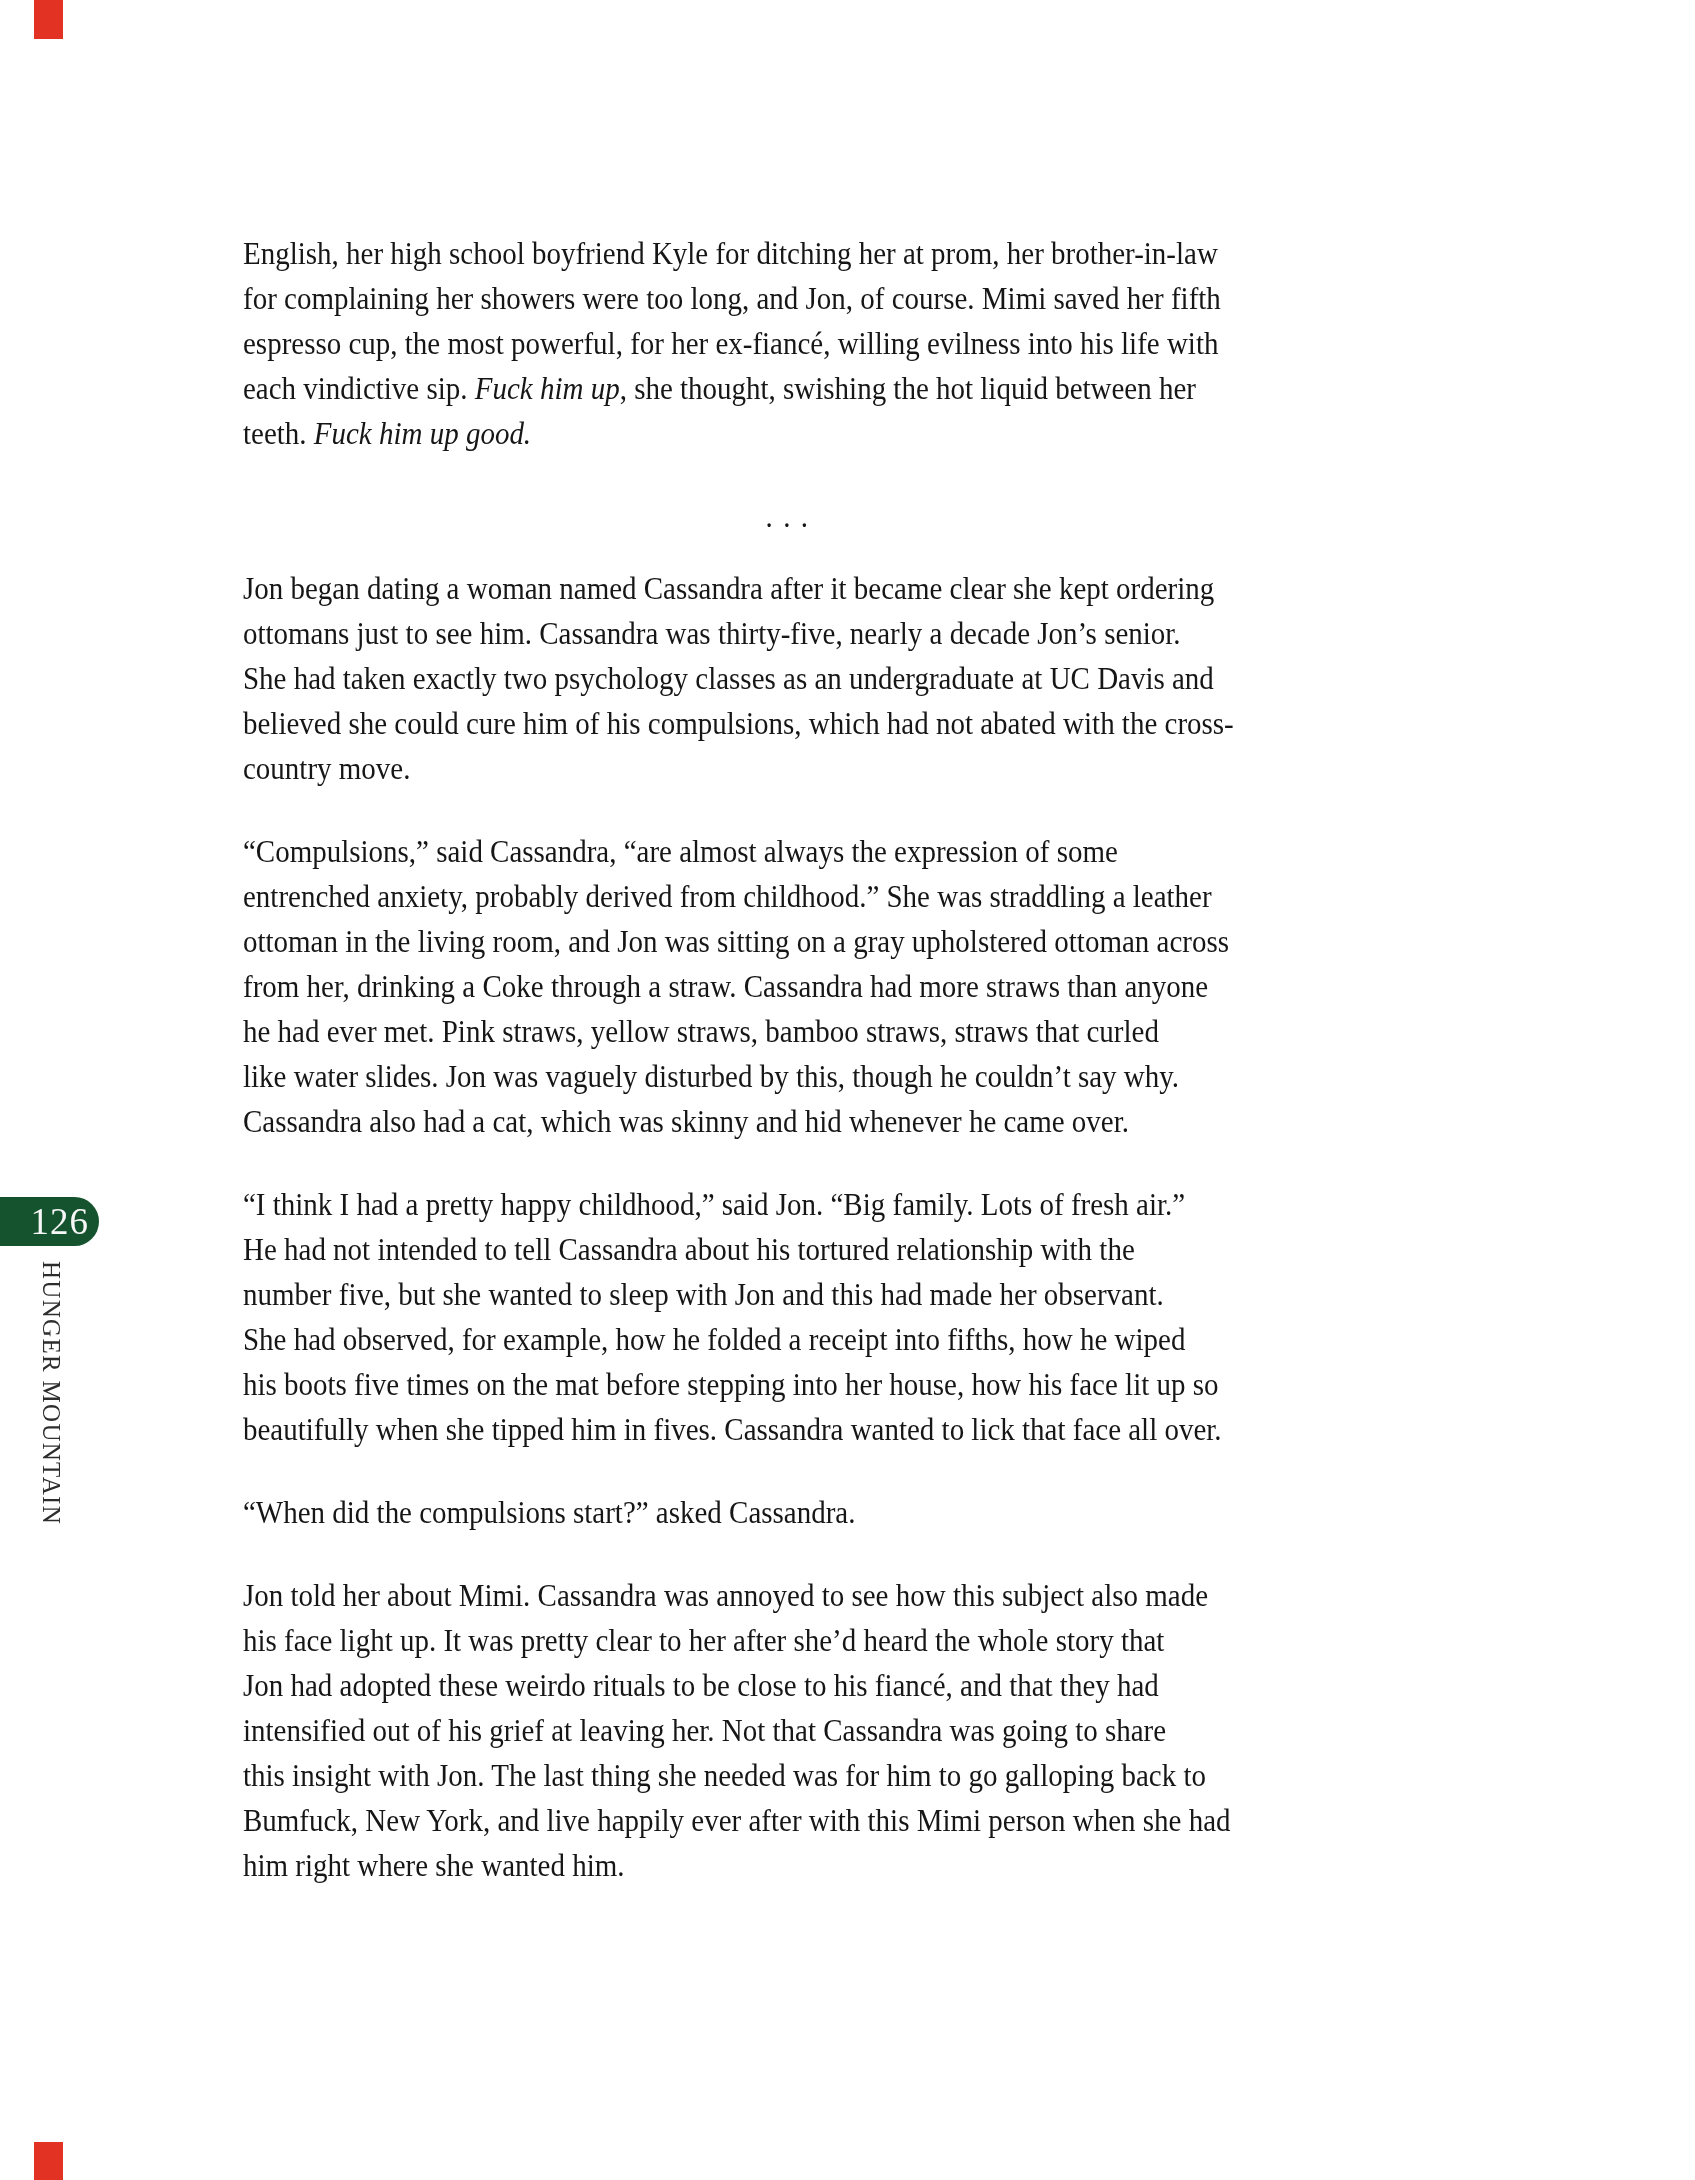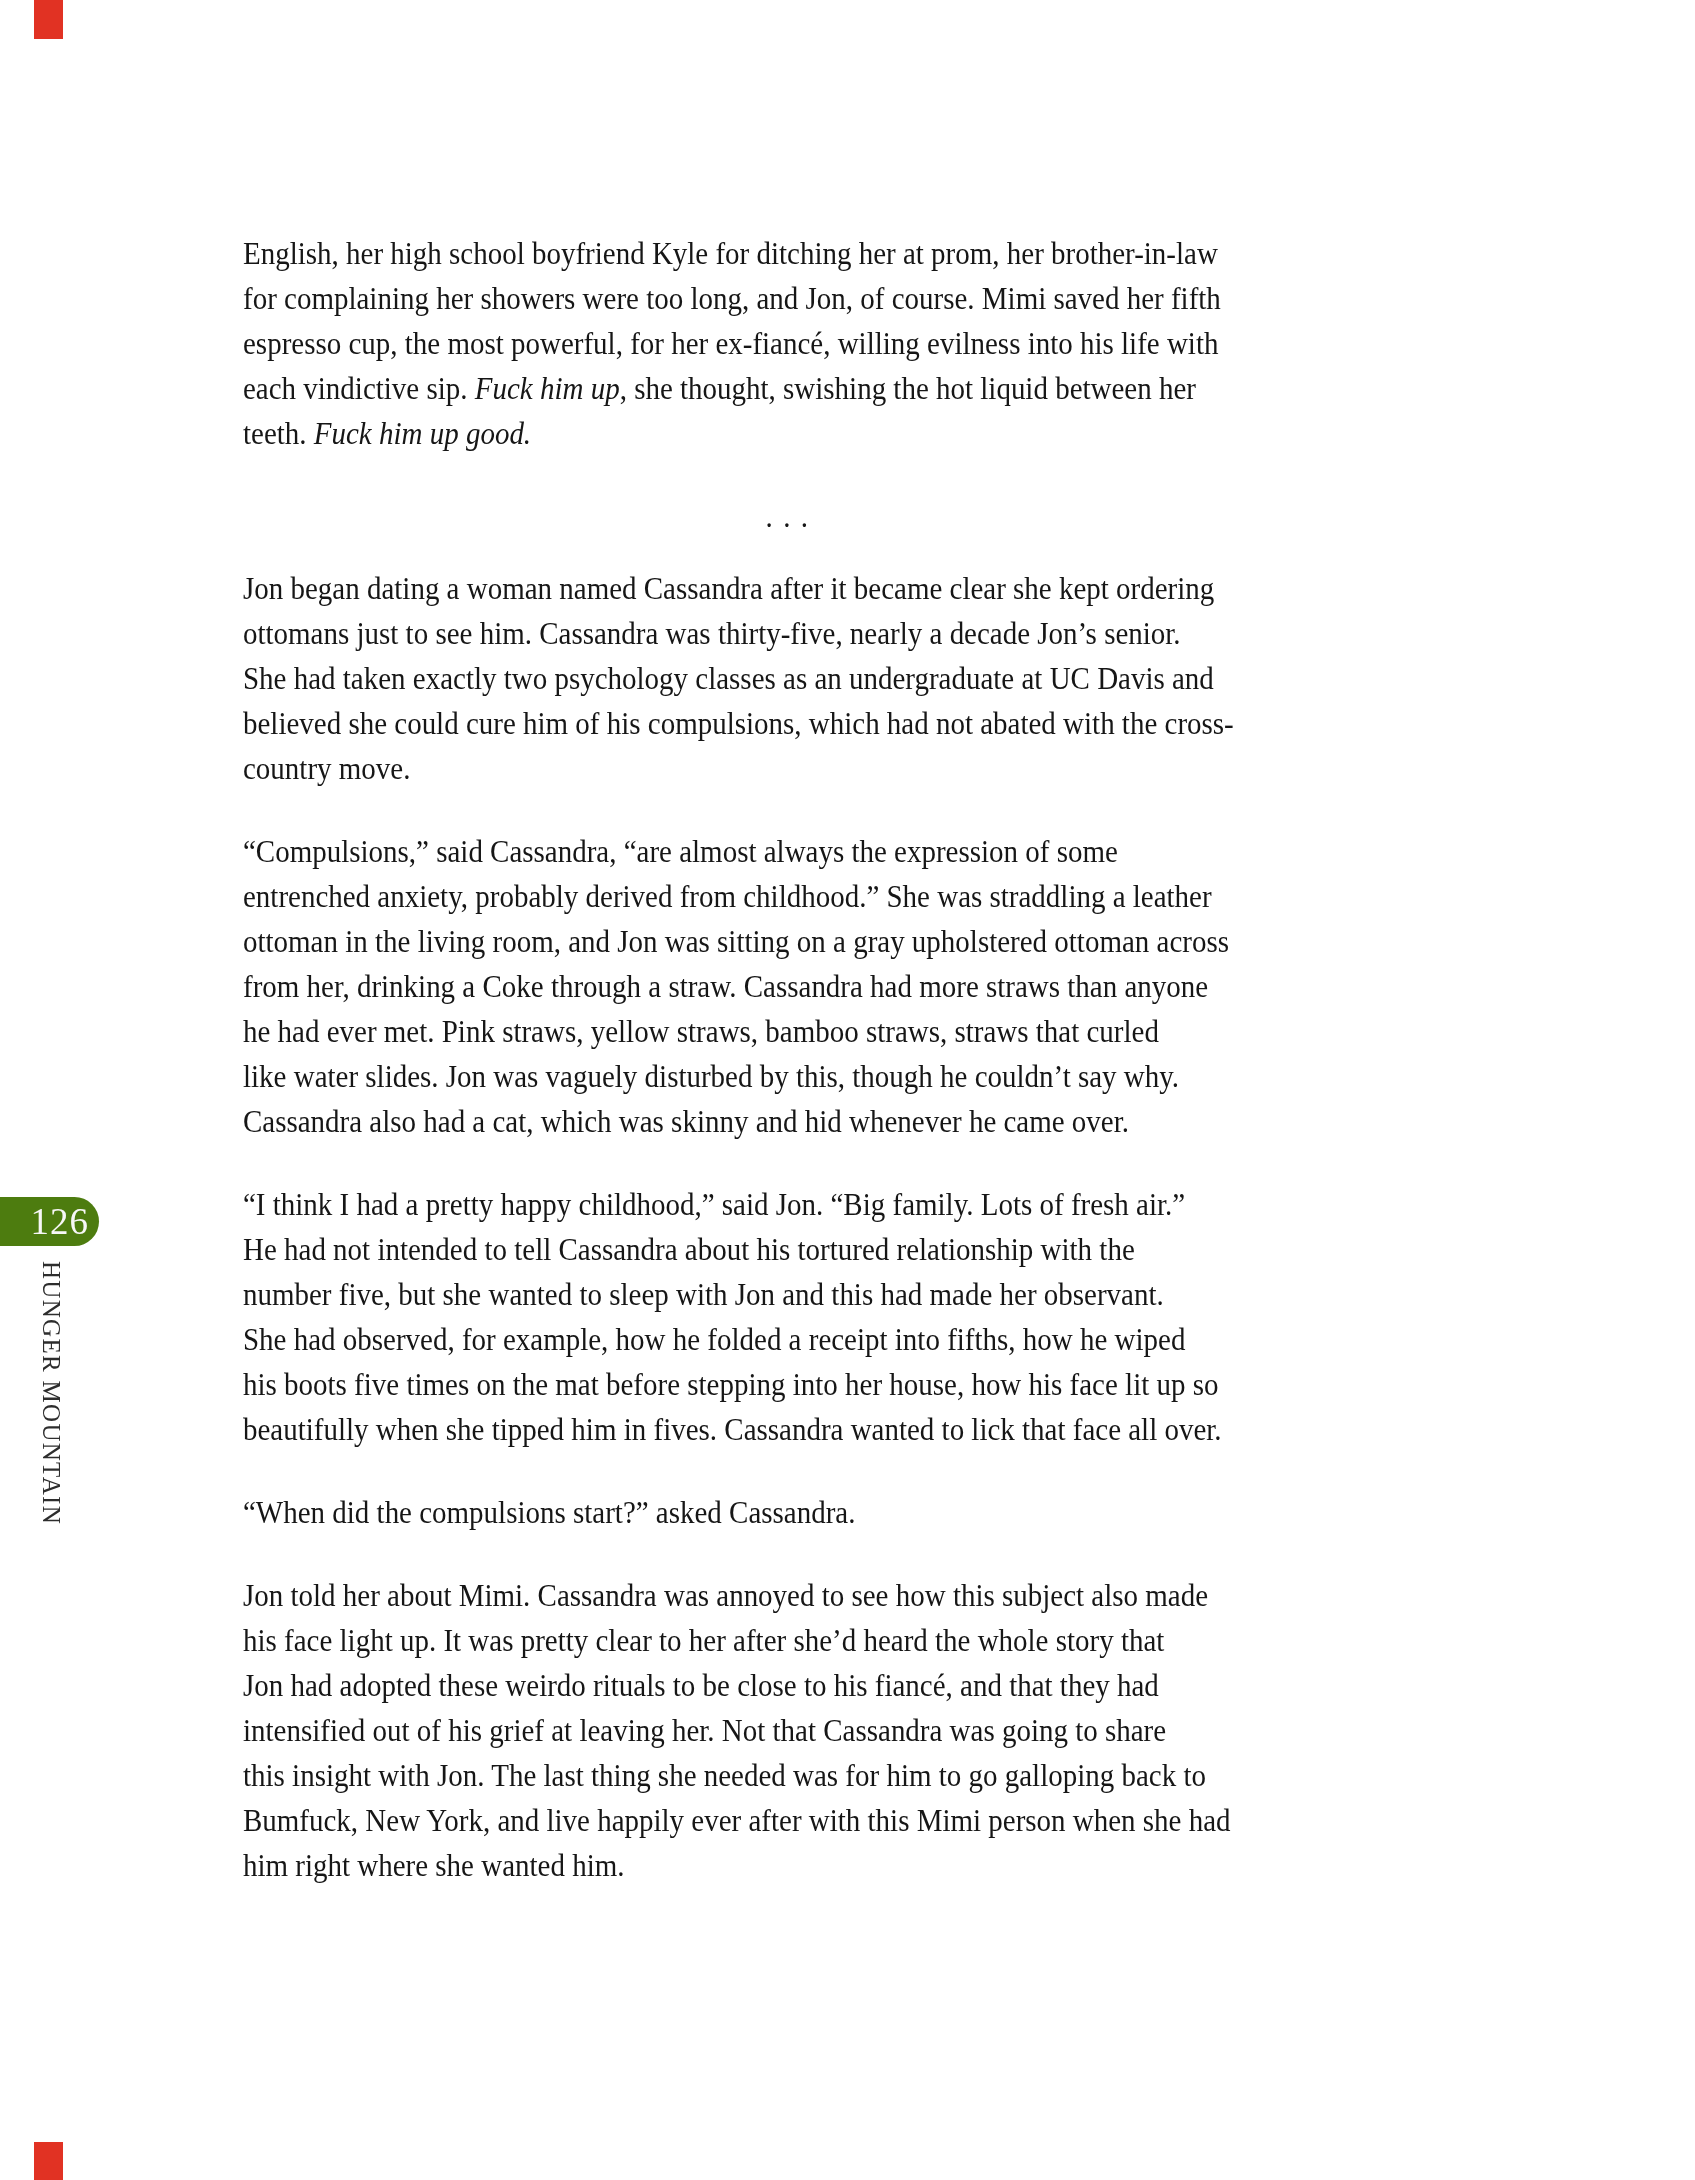--- a/index.html
+++ b/index.html
@@ -27,21 +27,21 @@
   .corner-bar.top { top: 0; }
   .corner-bar.bottom { bottom: 0; }
 
   
   .pagenum-box {
     position: absolute;
     left: 0;
     top: 1197px;
     width: 99px;
     height: 49px;
-    background: #4d7c0f;
+    background: #14532d;
     border-radius: 0 25px 25px 0;
     color: #f7f7f7;
     font-size: 37px;
     line-height: 49px;
     text-align: right;
     padding-right: 10.2px;
     box-sizing: border-box;
     letter-spacing: 0.9px;
   }
 

